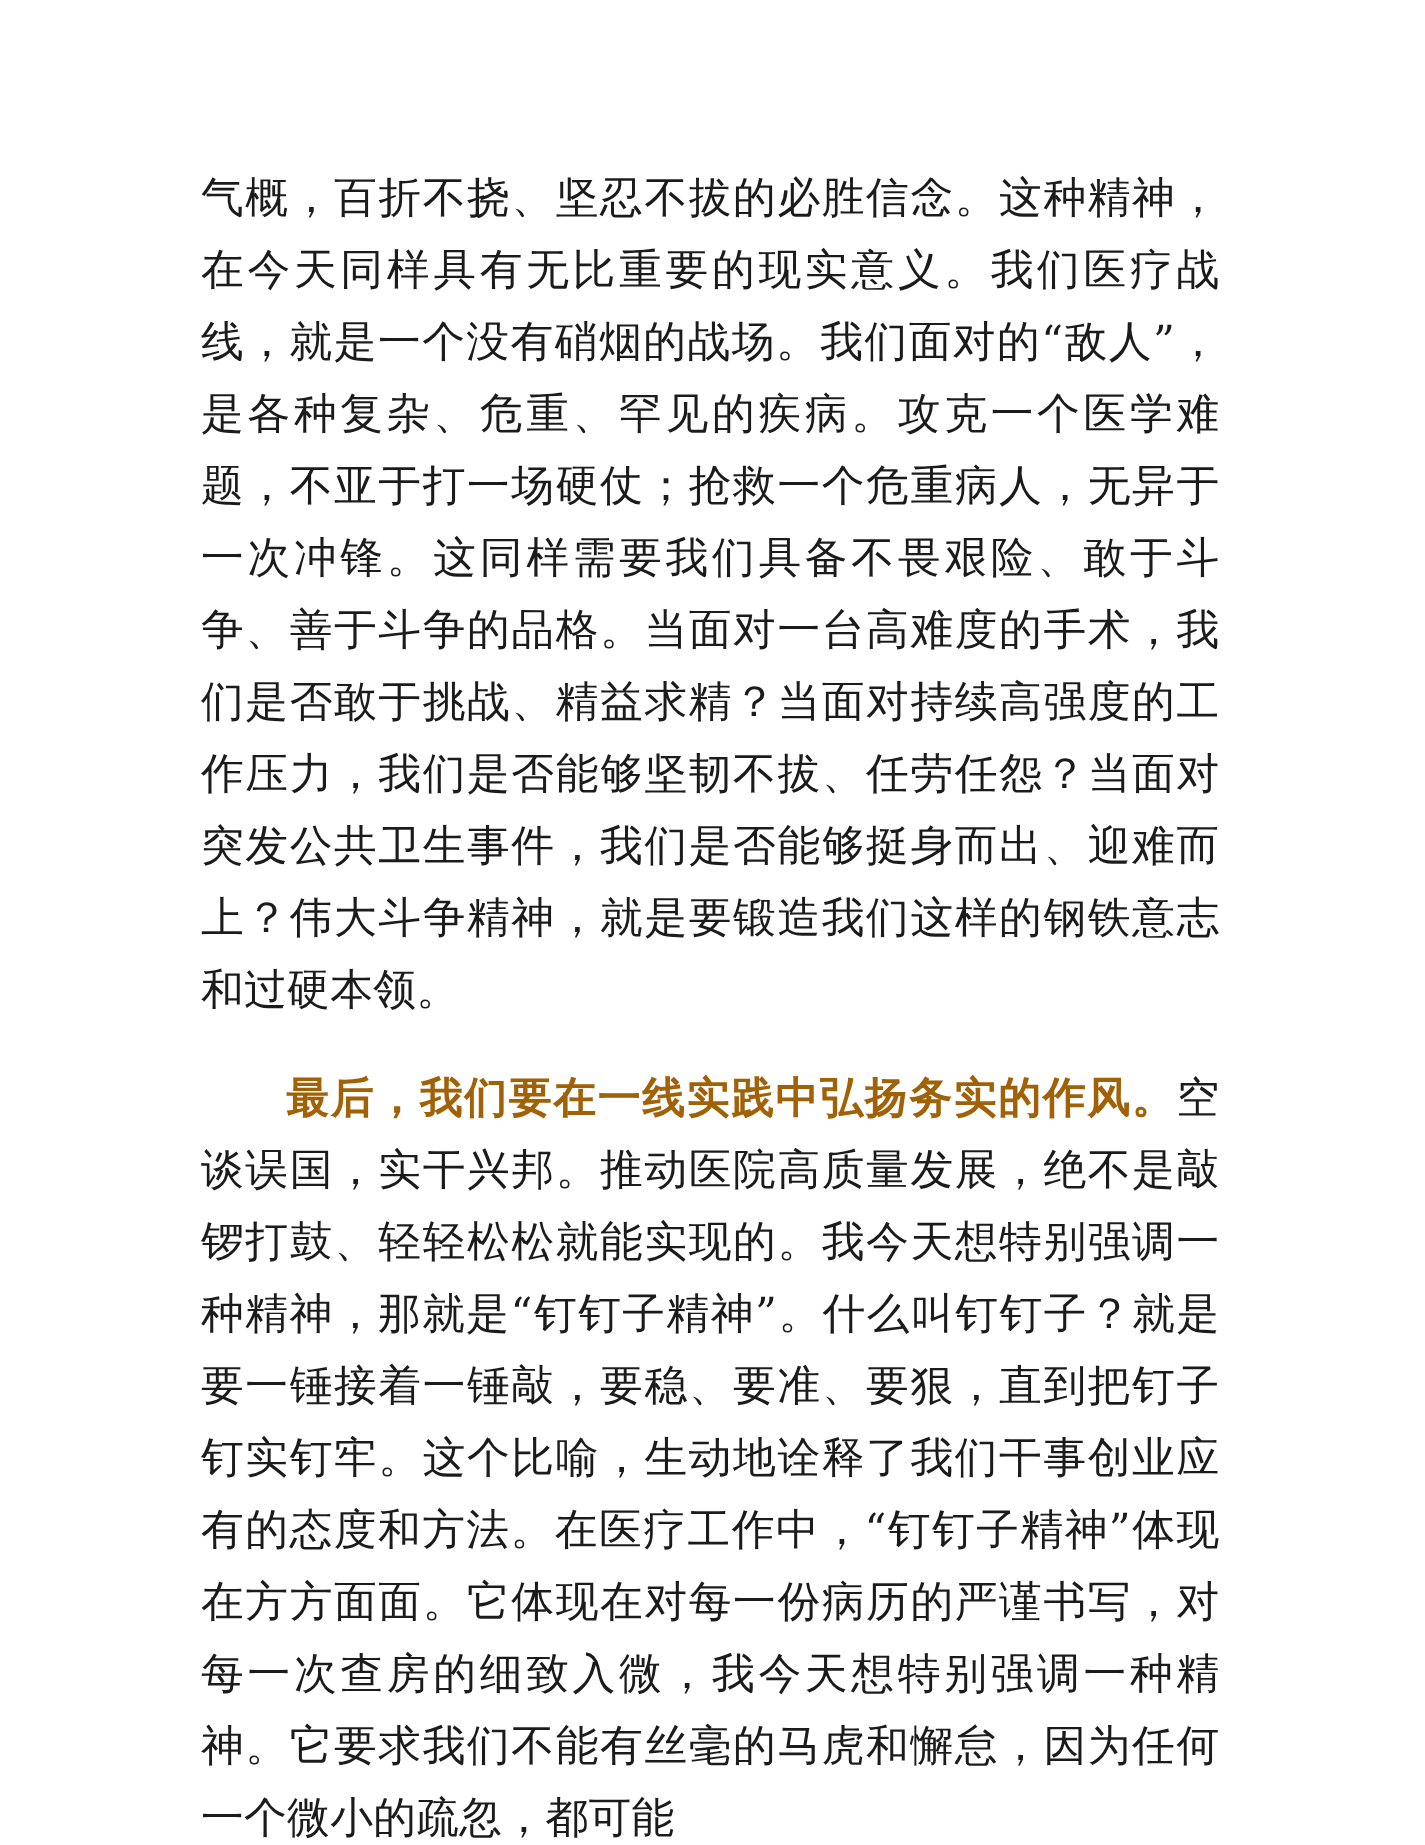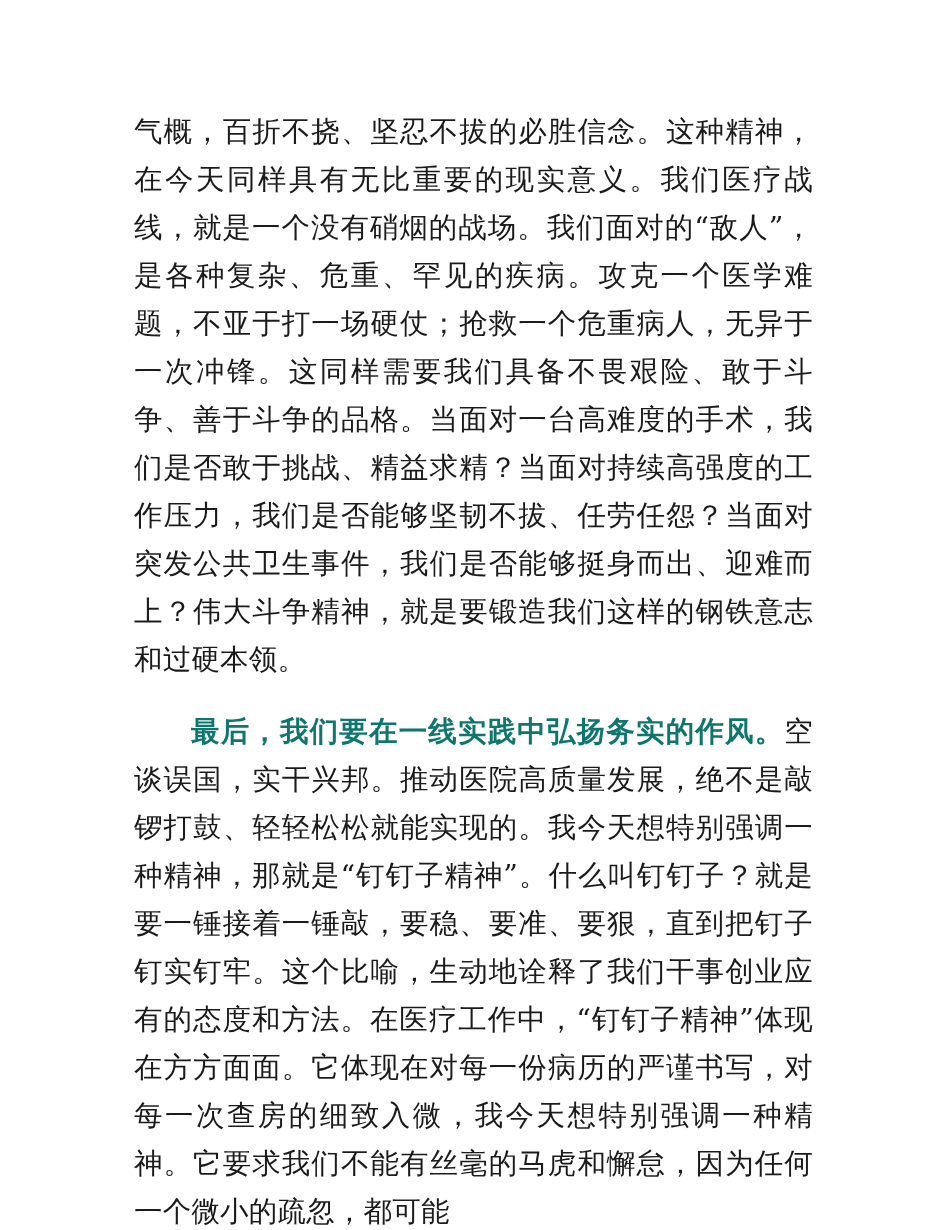--- a/index.html
+++ b/index.html
@@ -58,21 +58,21 @@
 
   
   p.para + p.para {
     margin-top: 24px;
   }
 
   
   .lead-in {
     font-family: "DejaVu Sans", "Liberation Sans", sans-serif;
     font-weight: 700;
-    color: #0f766e;
+    color: #a16207;
     letter-spacing: 0;
   }
 </style>
 </head>
 <body>
 
 <div class="page">
   <div class="text-column">
 
     <p class="para continued">气概，百折不挠、坚忍不拔的必胜信念。这种精神，在今天同样具有无比重要的现实意义。我们医疗战线，就是一个没有硝烟的战场。我们面对的“敌人”，是各种复杂、危重、罕见的疾病。攻克一个医学难题，不亚于打一场硬仗；抢救一个危重病人，无异于一次冲锋。这同样需要我们具备不畏艰险、敢于斗争、善于斗争的品格。当面对一台高难度的手术，我们是否敢于挑战、精益求精？当面对持续高强度的工作压力，我们是否能够坚韧不拔、任劳任怨？当面对突发公共卫生事件，我们是否能够挺身而出、迎难而上？伟大斗争精神，就是要锻造我们这样的钢铁意志和过硬本领。</p>

